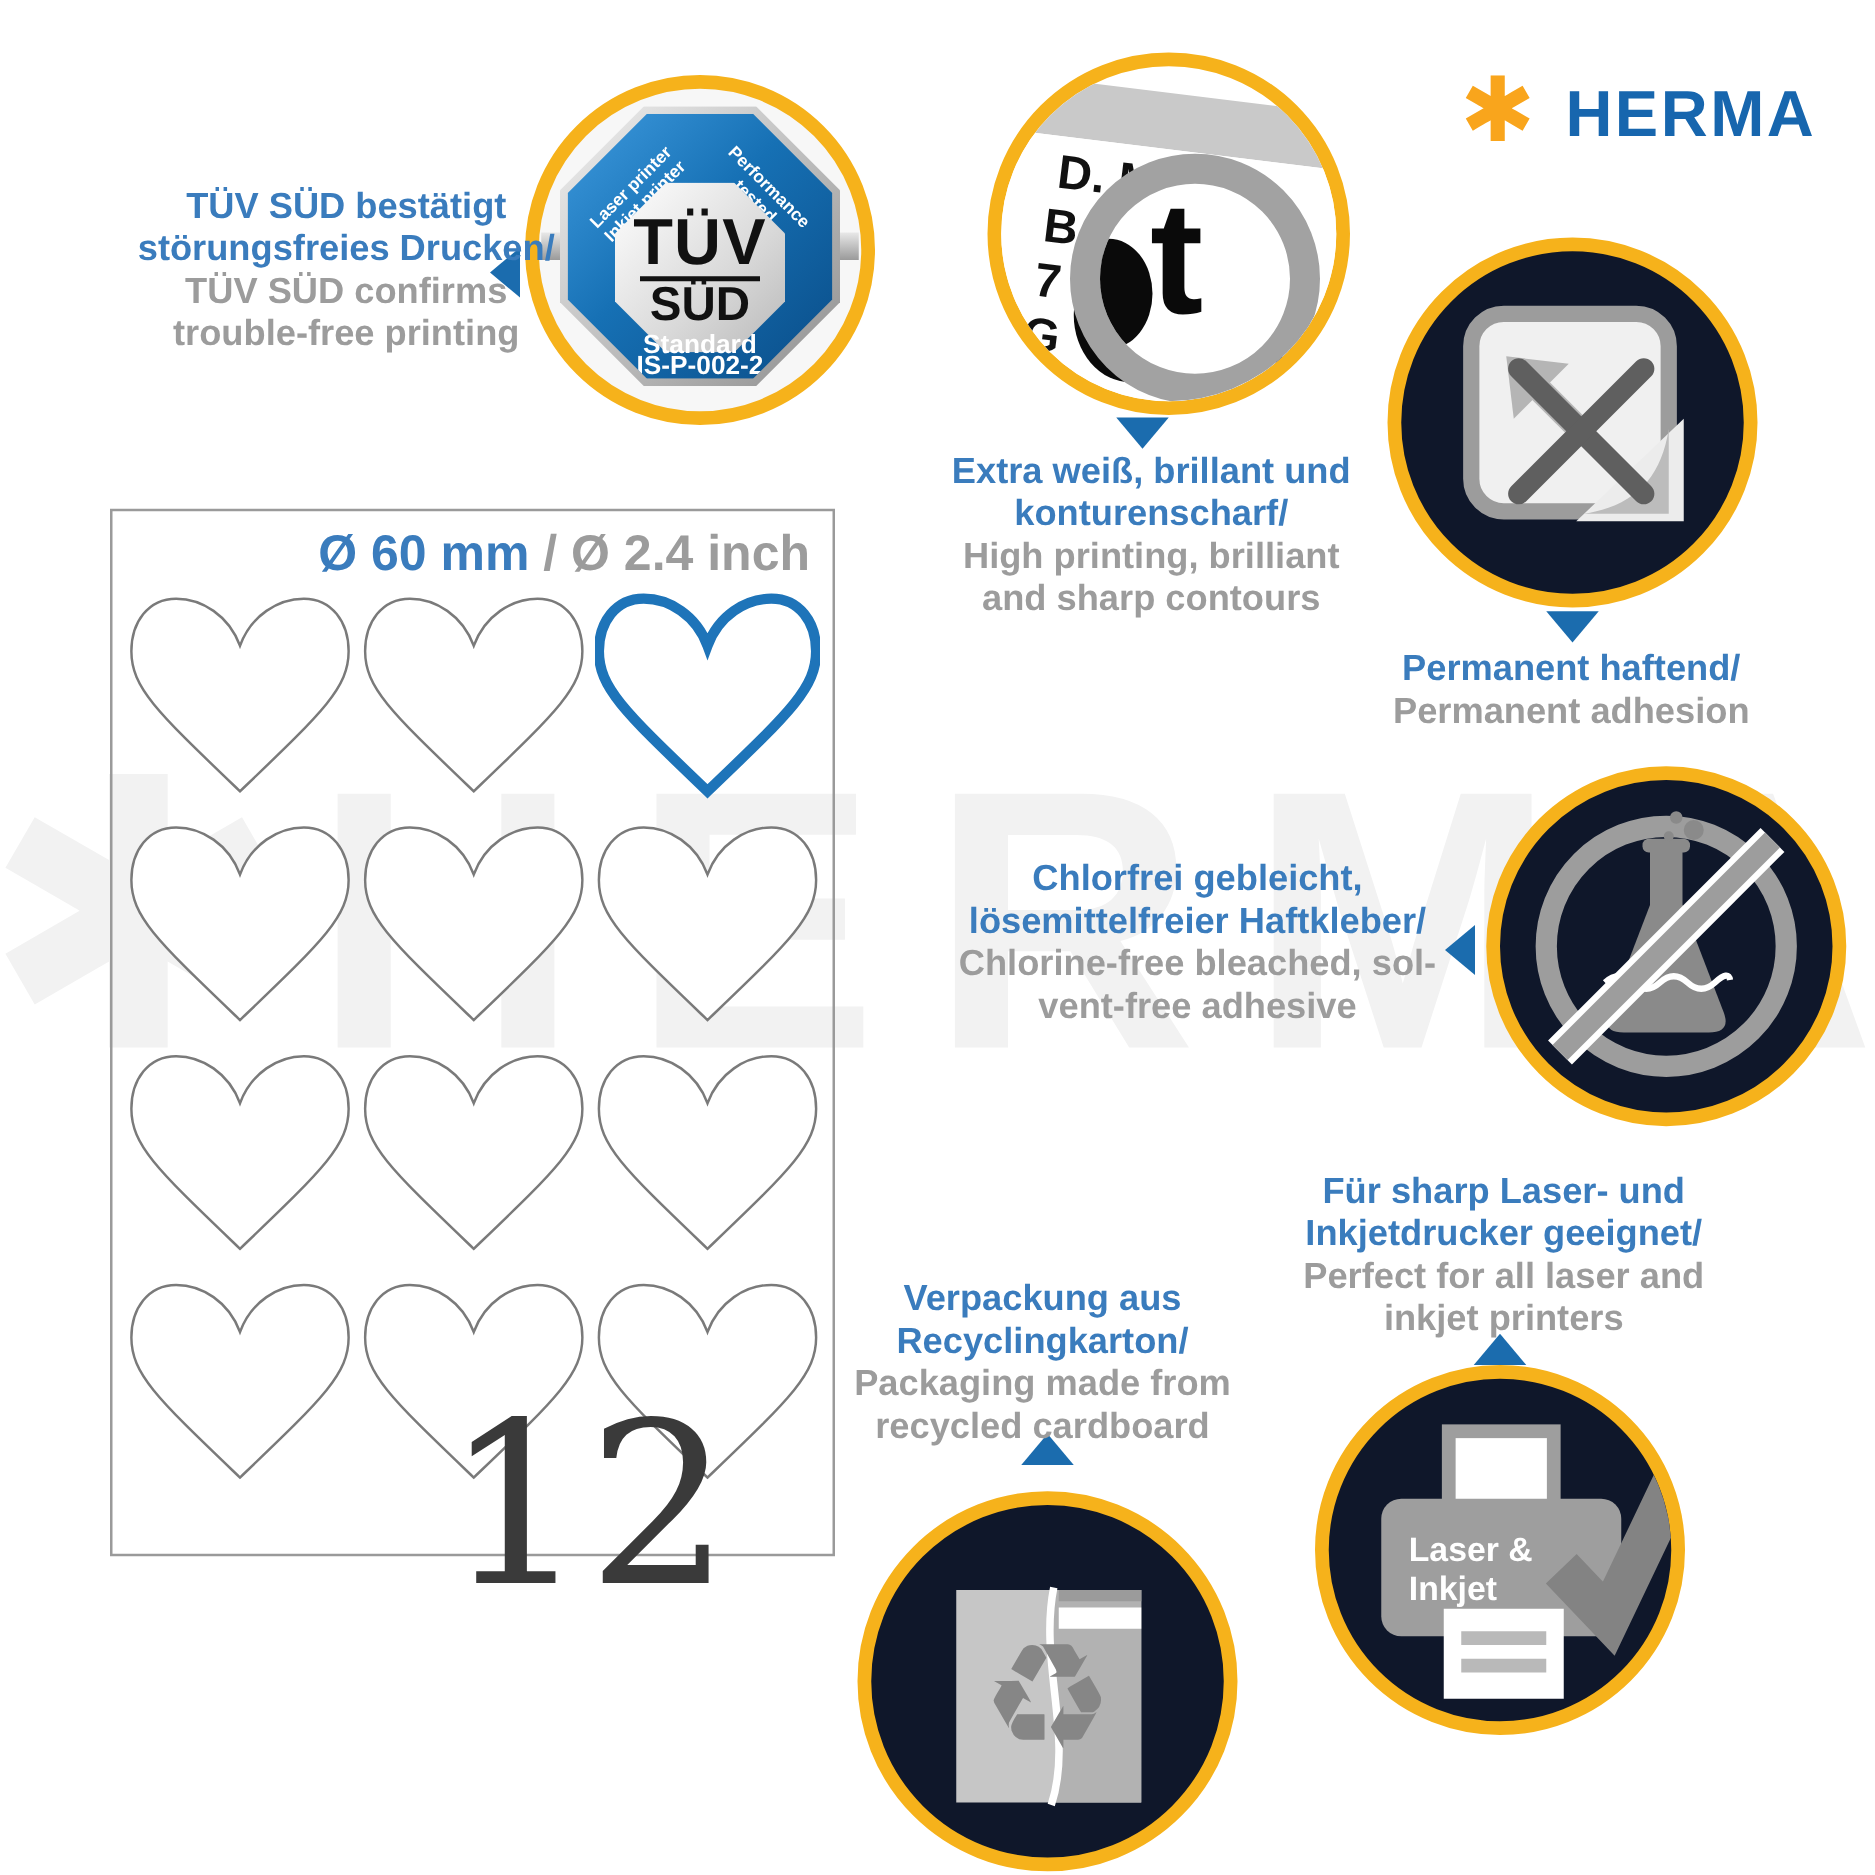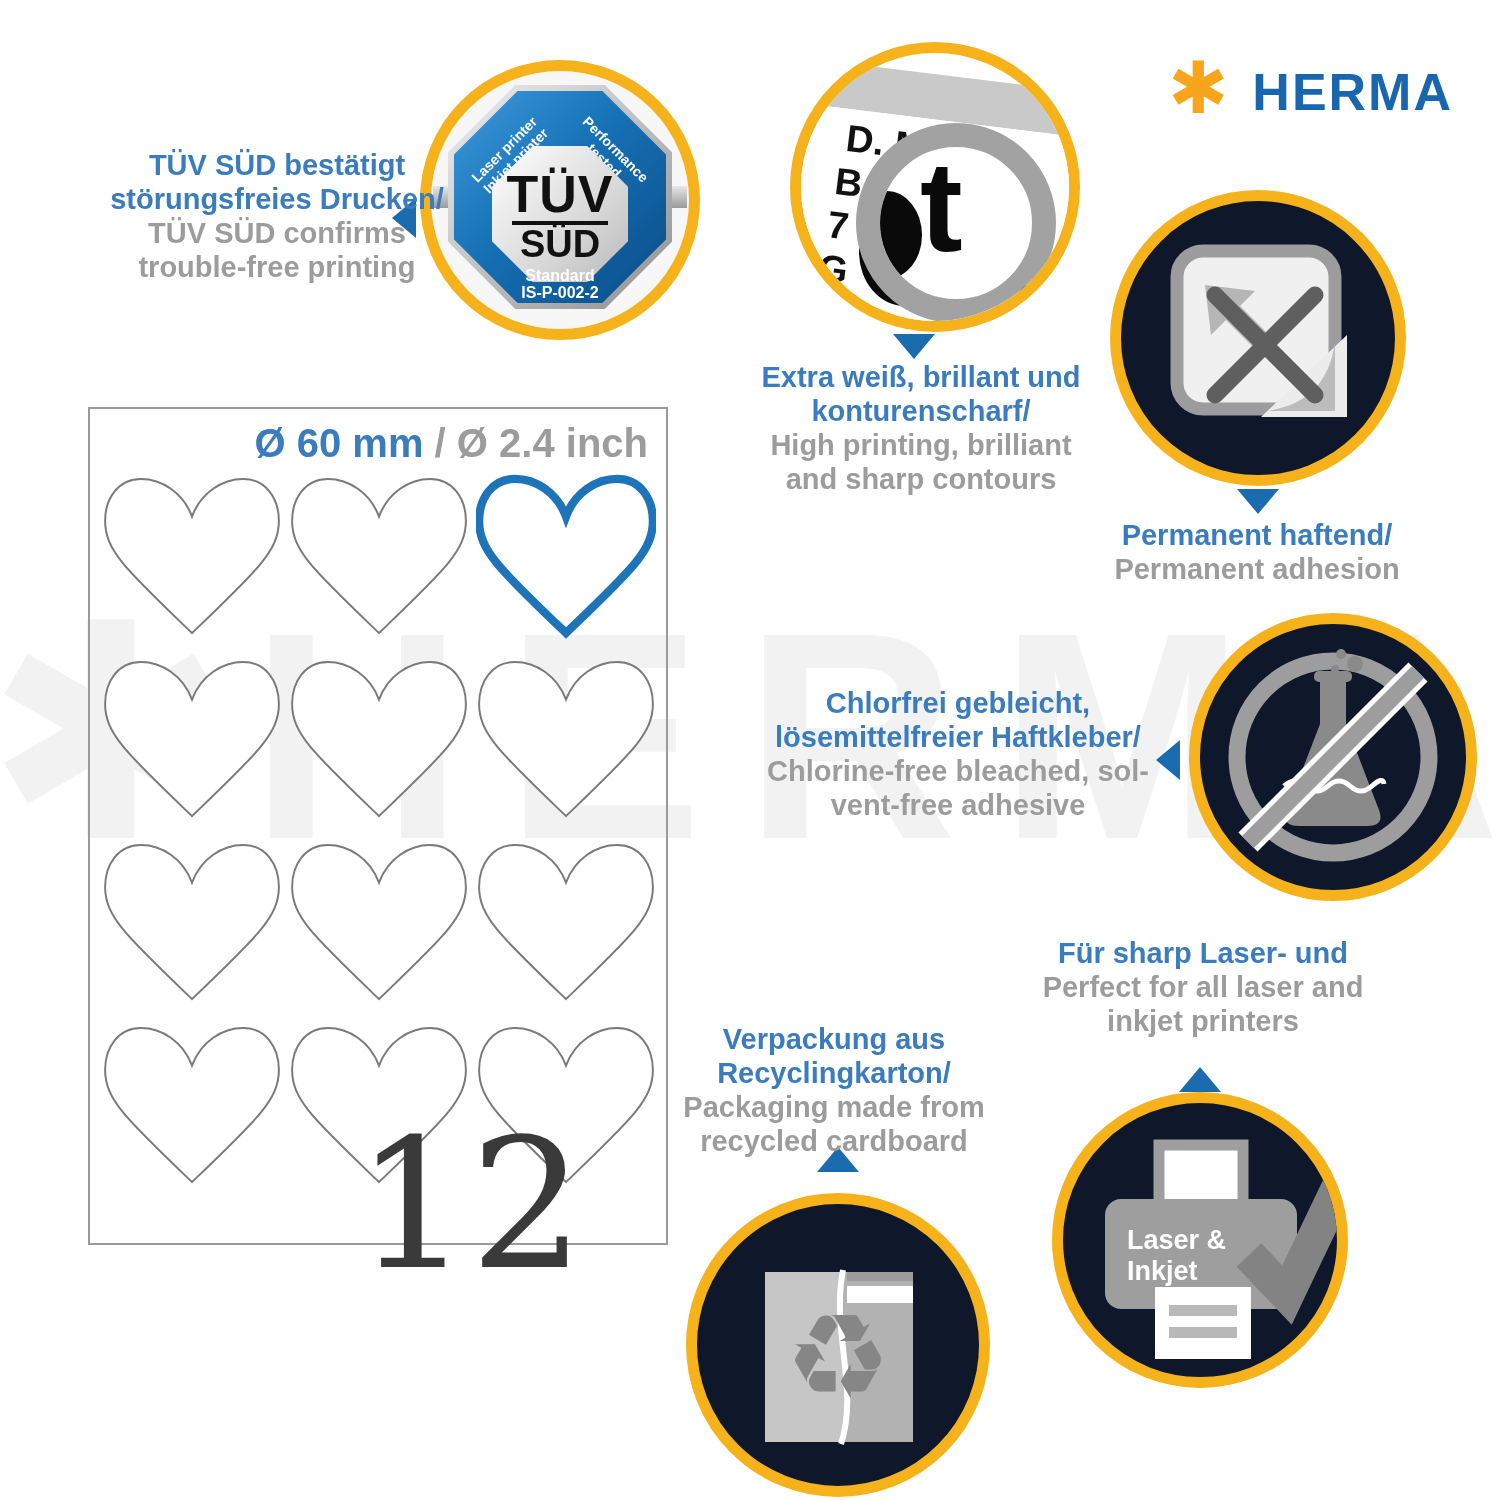--- a/index.html
+++ b/index.html
@@ -83,21 +83,21 @@
   .wing { position:absolute; height:22px; width:30px; top:115px;
           background:linear-gradient(180deg,#e8e8e8,#9a9a9a); }
   .wing-l { left:2px; } .wing-r { right:2px; }
   .oct-inner { left:38px; top:34px; width:136px; height:136px;
                background:linear-gradient(135deg,#ffffff 0%,#d9d9d9 60%,#b9b9b9 100%);
                display:flex; flex-direction:column; align-items:center; justify-content:center;margin-top:21px; }
   .tuv-word { font-size:52px; font-weight:bold; color:#111; line-height:50px; letter-spacing:1px; }
   .tuv-line { width:96px; height:4px; background:#111; margin:2px 0 3px 0; }
   .sud-word { font-size:38px; font-weight:bold; color:#111; line-height:32px; }
   .tuv-std  { position:absolute; left:0; right:0; top:176px; text-align:center;
-              color:#fff; font-weight:bold; font-size:16px; line-height:17px; }
+              color:#fff; font-weight:bold; font-size:21px; line-height:17px; }
   .diag { position:absolute; color:#fff; font-weight:bold; font-size:14px; line-height:16px;
           text-align:center; width:120px; }
   .diag-l { left:-4px; top:48px; transform:rotate(-45deg); }
   .diag-r { right:-4px; top:48px; transform:rotate(45deg); }
 
   
   .mag-inner { position:absolute; inset:0; transform:rotate(7deg); }
   .mag-stripe  { position:absolute; left:-30px; top:22px; width:360px; height:45px; background:#c9c9c9; }
   .mag-label   { position:absolute; left:-30px; top:67px; width:360px; height:215px; background:#ffffff; }
   .mag-stripe2 { position:absolute; left:-40px; top:282px; width:240px; height:60px; background:#d2d2d2; }
@@ -200,20 +200,21 @@
   <span class="en">Permanent adhesion</span>
 </div>
 <div class="feature-text ft-chlorine">
   <span class="de">Chlorfrei gebleicht,</span>
   <span class="de">lösemittelfreier Haftkleber/</span>
   <span class="en">Chlorine-free bleached, sol-</span>
   <span class="en">vent-free adhesive</span>
 </div>
 <div class="feature-text ft-printers">
   <span class="de">Für sharp Laser- und</span>
+  <span class="de">Inkjetdrucker geeignet/</span>
   <span class="en">Perfect for all laser and</span>
   <span class="en">inkjet printers</span>
 </div>
 <div class="feature-text ft-packaging">
   <span class="de">Verpackung aus</span>
   <span class="de">Recyclingkarton/</span>
   <span class="en">Packaging made from</span>
   <span class="en">recycled cardboard</span>
 </div>
 

